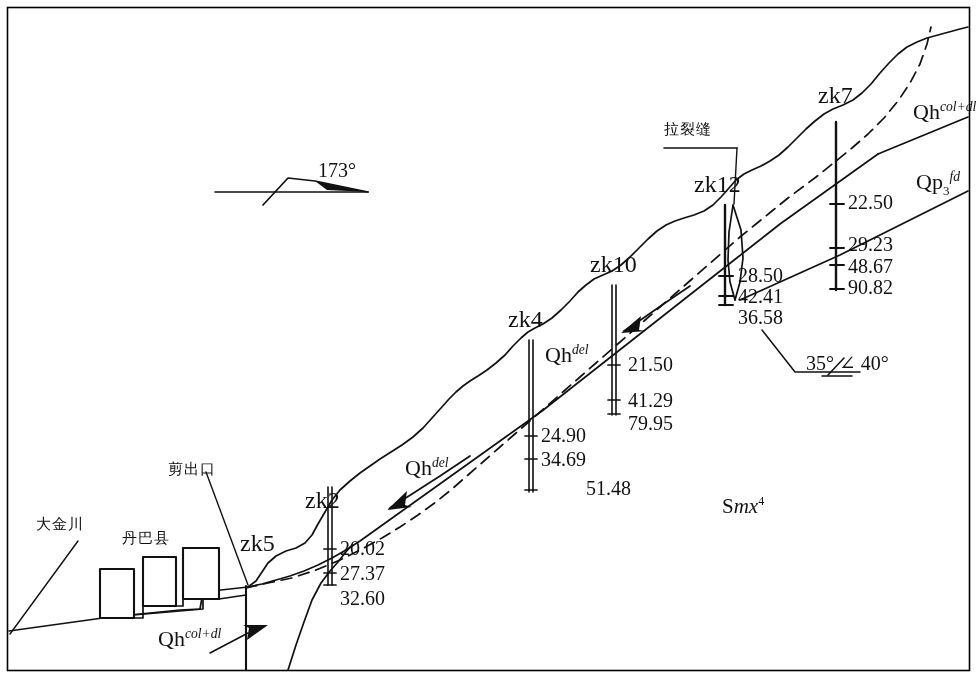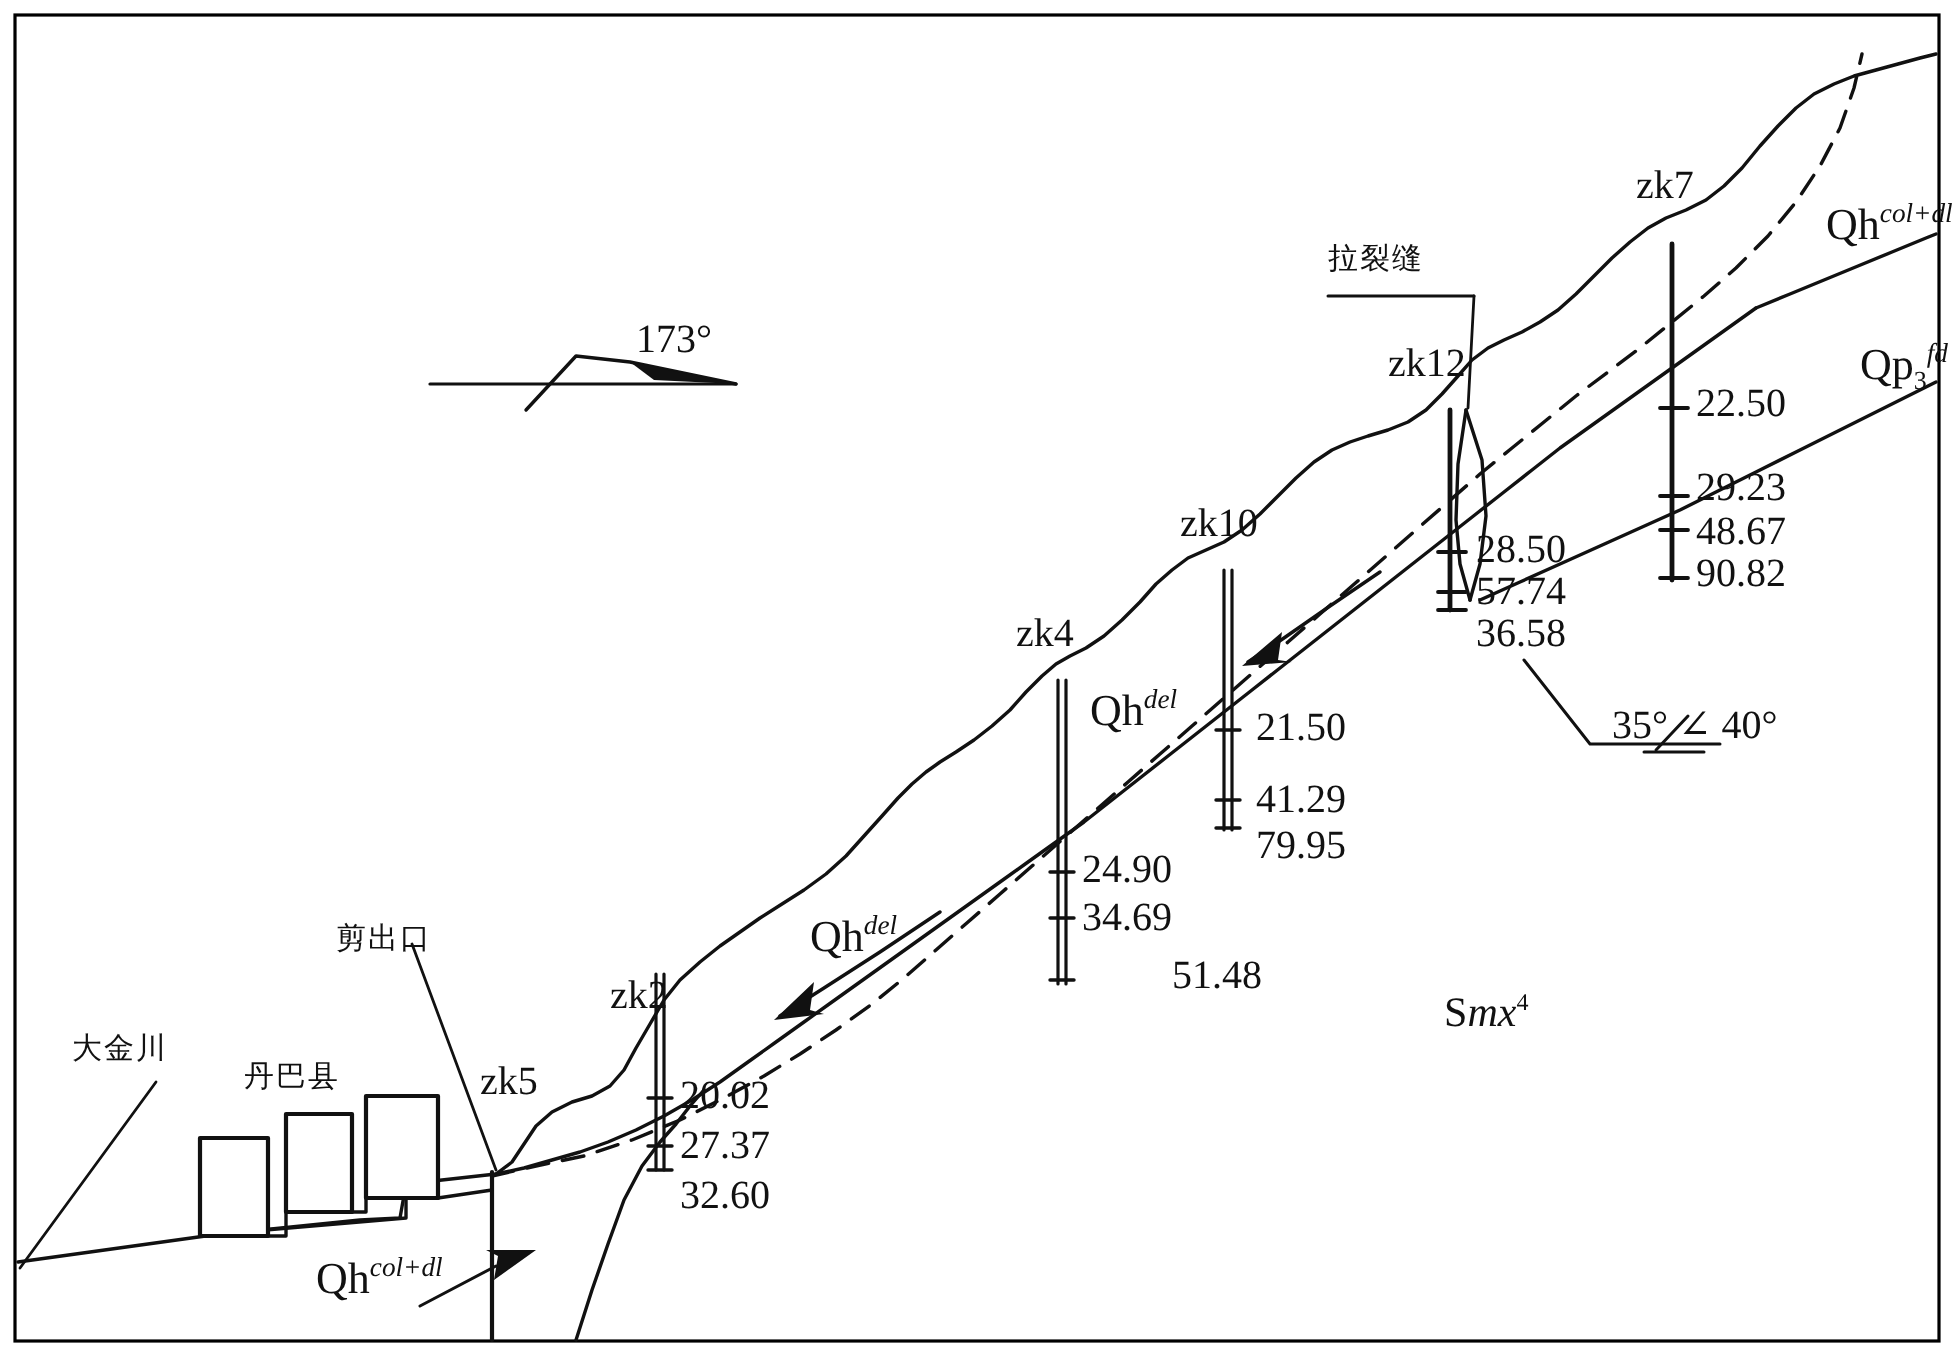--- a/index.html
+++ b/index.html
@@ -30,21 +30,21 @@
     color: #111111;
     line-height: 1;
     font-family: "Liberation Serif", "DejaVu Serif", serif;
   }
   .cn {
     font-family: "DejaVu Sans", "Liberation Sans", sans-serif;
     font-size: 15px;
     letter-spacing: 1px;
   }
   .zk {
-    font-size: 20px;
+    font-size: 24px;
   }
   .depth {
     font-size: 20px;
   }
   .unit {
     font-size: 22px;
   }
   .unit sub {
     font-size: 13px;
     font-style: normal;
@@ -232,21 +232,21 @@
 
   <div class="lbl depth" style="left:541px; top:425px;">24.90</div>
   <div class="lbl depth" style="left:541px; top:449px;">34.69</div>
   <div class="lbl depth" style="left:541px; top:478px;margin-left:45px;">51.48</div>
 
   <div class="lbl depth" style="left:628px; top:354px;">21.50</div>
   <div class="lbl depth" style="left:628px; top:390px;">41.29</div>
   <div class="lbl depth" style="left:628px; top:413px;">79.95</div>
 
   <div class="lbl depth" style="left:738px; top:265px;">28.50</div>
-  <div class="lbl depth" style="left:738px; top:286px;">57.74</div>
+  <div class="lbl depth" style="left:738px; top:286px;">42.41</div>
   <div class="lbl depth" style="left:738px; top:307px;">36.58</div>
 
   <div class="lbl depth" style="left:848px; top:192px;">22.50</div>
   <div class="lbl depth" style="left:848px; top:234px;">29.23</div>
   <div class="lbl depth" style="left:848px; top:256px;">48.67</div>
   <div class="lbl depth" style="left:848px; top:277px;">90.82</div>
 
   <div class="lbl unit" style="left:545px; top:343px;">
     <span>Qh</span><span class="sup">del</span>
   </div>
@@ -256,21 +256,21 @@
   </div>
 
   <div class="lbl unit" style="left:158px; top:627px;">
     <span>Qh</span><span class="sup">col+dl</span>
   </div>
 
   <div class="lbl unit" style="left:913px; top:100px;">
     <span>Qh</span><span class="sup">col+dl</span>
   </div>
 
-  <div class="lbl unit" style="left:916px; top:170px;margin-left:14px;">
+  <div class="lbl unit" style="left:916px; top:170px;">
     <span>Qp</span><sub>3</sub><span class="sup">fd</span>
   </div>
 
   <div class="lbl smx" style="left:722px; top:495px;">
     <span>S</span><i>mx</i><sup>4</sup>
   </div>
 
   <div class="lbl ang" style="left:318px; top:160px;">173°</div>
 
   <div class="lbl ang" style="left:806px; top:353px;">35° ∠ 40°</div>

